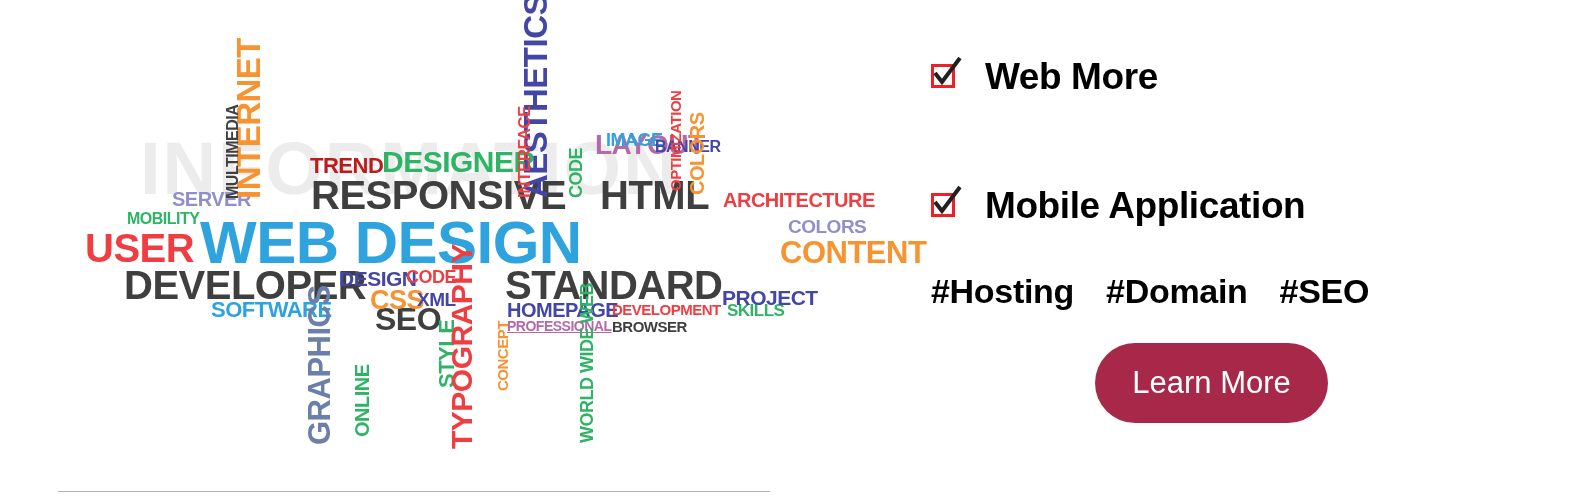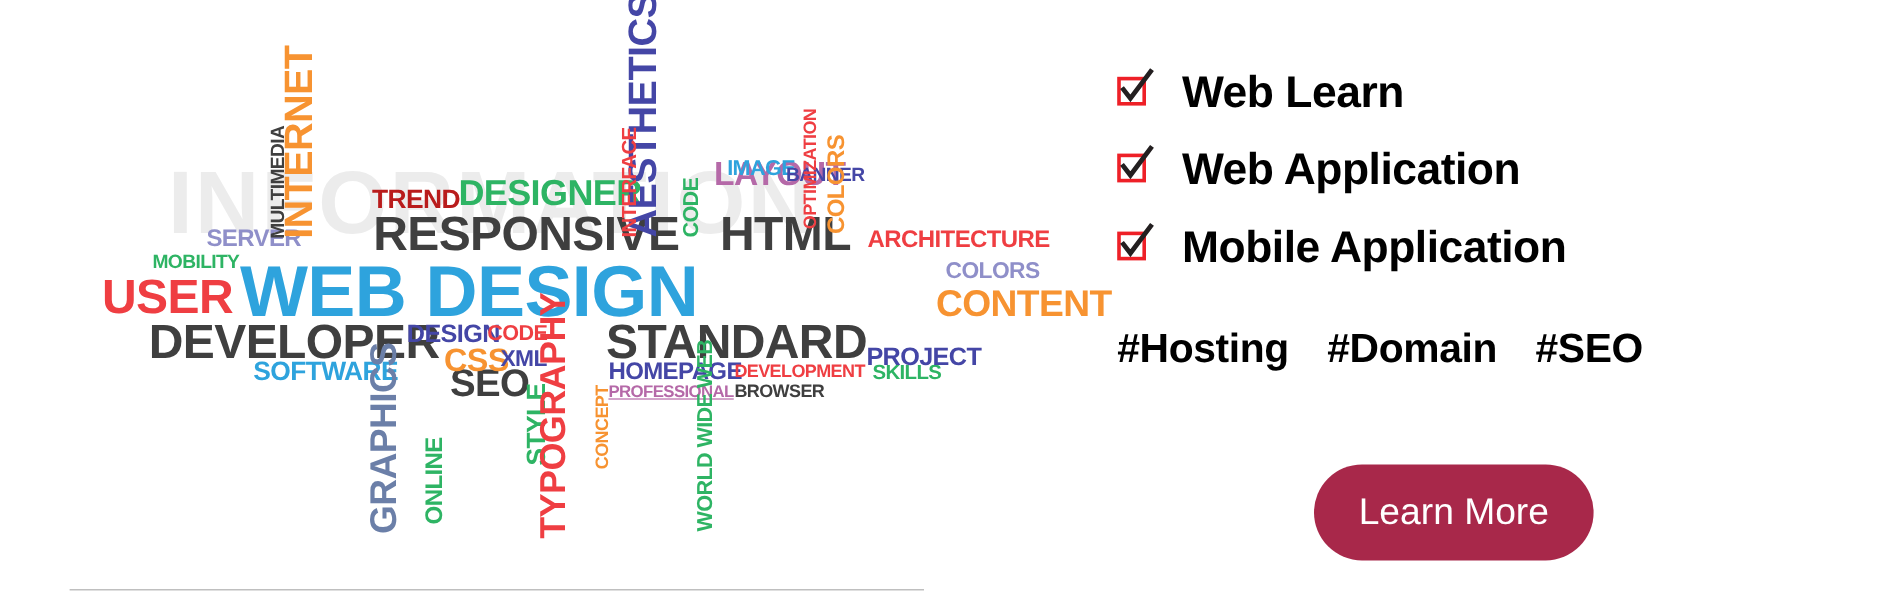--- a/index.html
+++ b/index.html
@@ -127,21 +127,20 @@
     color: #ffffff;
     font-size: 31px;
     font-weight: normal;
     display: flex;
     align-items: center;
     justify-content: center;
     border: none;
     cursor: pointer;
     font-family: "Liberation Sans", sans-serif;
     letter-spacing: 0px;
-    margin-top: 44px;
   }
 
   #bottom-divider {
     position: absolute;
     left: 58px;
     top: 491px;
     width: 712px;
     height: 1px;
     background: #b0b0b0;
   }
@@ -200,32 +199,23 @@
 
   <div id="right-panel">
 
     <div class="check-row" style="top:56px;">
       <span class="checkbox-icon">
         <span class="box" style="border-color: rgb(238, 32, 39);"></span>
         <svg viewBox="0 0 34 34" aria-hidden="true">
           <path d="M5 17 L12 26 L30 2" fill="none" stroke="#231f20" stroke-width="4" stroke-linecap="butt" stroke-linejoin="miter"></path>
         </svg>
       </span>
-      <span class="check-label">Web Learn</span>
+      <span class="check-label">Web More</span>
     </div>
 
-    <div class="check-row" style="top:120px;">
-      <span class="checkbox-icon">
-        <span class="box" style="border-color: rgb(238, 32, 39);"></span>
-        <svg viewBox="0 0 34 34" aria-hidden="true">
-          <path d="M5 17 L12 26 L30 2" fill="none" stroke="#231f20" stroke-width="4" stroke-linecap="butt" stroke-linejoin="miter"></path>
-        </svg>
-      </span>
-      <span class="check-label">Web Application</span>
-    </div>
 
     <div class="check-row" style="top:185px;">
       <span class="checkbox-icon">
         <span class="box" style="border-color: rgb(238, 32, 39);"></span>
         <svg viewBox="0 0 34 34" aria-hidden="true">
           <path d="M5 17 L12 26 L30 2" fill="none" stroke="#231f20" stroke-width="4" stroke-linecap="butt" stroke-linejoin="miter"></path>
         </svg>
       </span>
       <span class="check-label">Mobile Application</span>
     </div>

